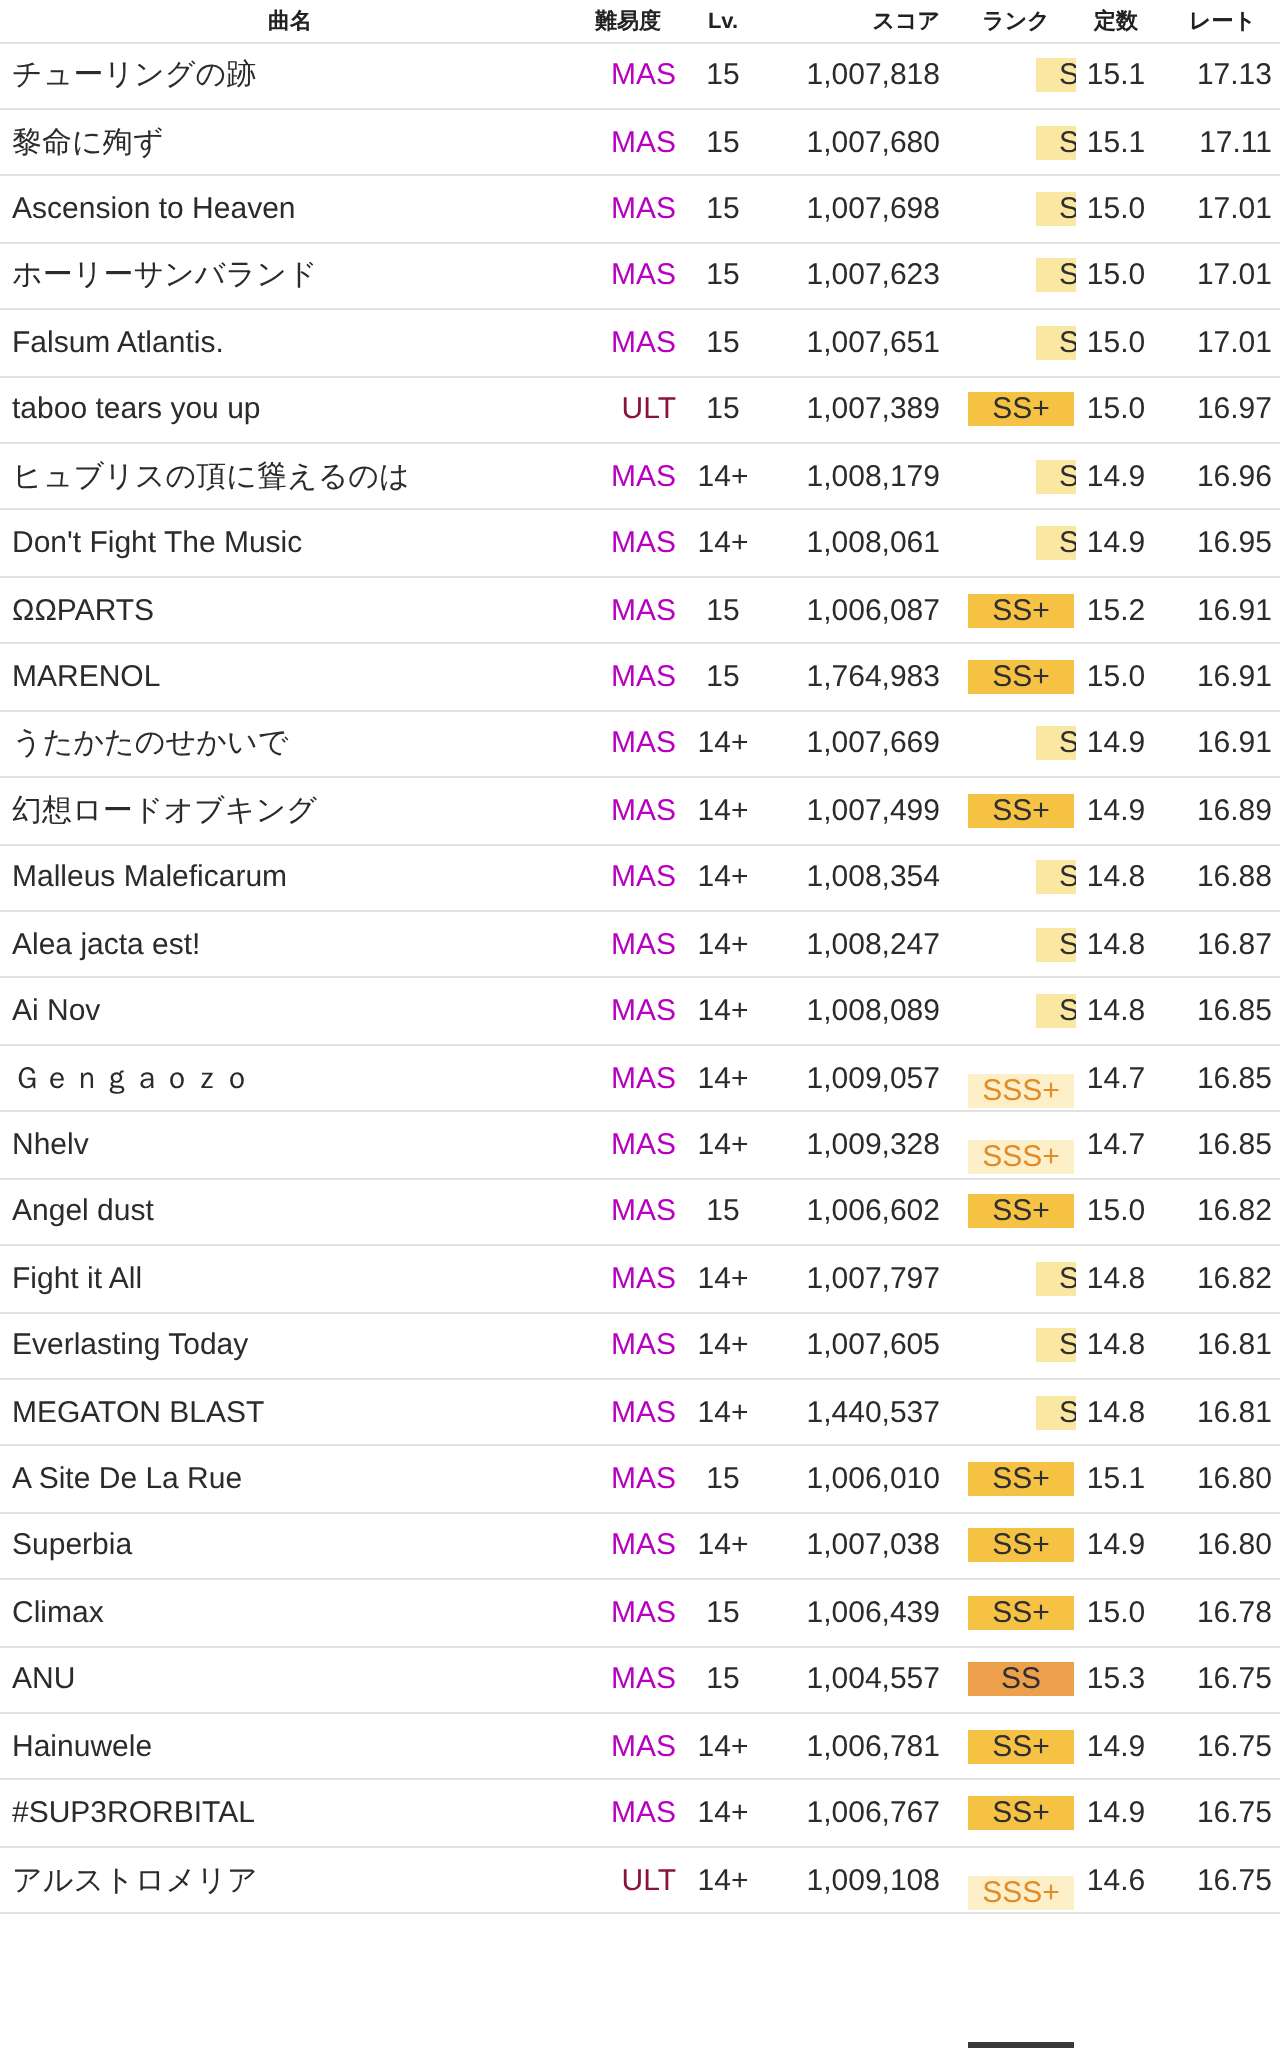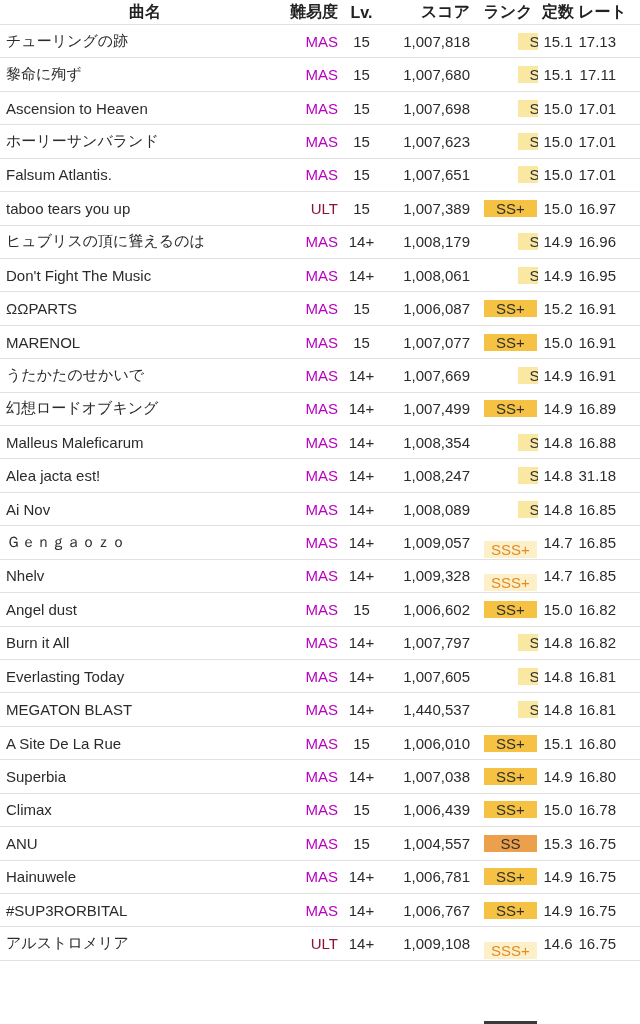--- a/index.html
+++ b/index.html
@@ -20,49 +20,49 @@
   col.c-title { width: 290px; }
   col.c-diff  { width: 48px; }
   col.c-lv    { width: 47px; }
   col.c-score { width: 93px; }
   col.c-rank  { width: 60px; }
   col.c-const { width: 40px; }
   col.c-rate  { width: 62px; }
 
   thead tr { height: 21px; }
   thead th {
-    font-size: 16px;
+    font-size: 11px;
     font-weight: bold;
     color: #222222;
     padding: 2px 0 1px 0;
     text-align: center;
     white-space: nowrap;
     border-bottom: 1px solid var(--row-border, #e1e1e1);
   }
   thead th.h-score { text-align: right; padding-right: 8px; }
-  thead th.h-rate  { text-align: left; padding-right: 22px; }
+  thead th.h-rate  { text-align: right; padding-right: 12px; }
 
   tbody tr {
     height: 33.43px;
     border-bottom: 1px solid var(--row-border, #e1e1e1);
   }
   tbody td {
     font-size: 15px;
     padding: 0;
     vertical-align: middle;
     white-space: nowrap;
     overflow: hidden;
   }
   td.t-title { text-align: left; padding-left: 6px; color: var(--text, #2b2b2b); }
   td.t-diff  { text-align: right; }
   td.t-lv    { text-align: center; }
   td.t-score { text-align: right; padding-right: 8px; }
   td.t-rank  { padding: 0; }
   td.t-const { text-align: center; }
-  td.t-rate  { text-align: right; padding-right: 24px; }
+  td.t-rate  { text-align: right; padding-right: 4px; }
 
   .diff-MAS { color: var(--diff-mas, #b800c0); }
   .diff-ULT { color: var(--diff-ult, #8a1437); }
 
   .rank-badge {
     width: 53px;
     height: 100%;
     margin-left: 6px;
     display: flex;
     align-items: center;
@@ -204,21 +204,21 @@
     <td class="t-rank">
       <div class="rank-badge rank-ssp">SS+</div>
     </td>
     <td class="t-const">15.2</td>
     <td class="t-rate">16.91</td>
   </tr>
       <tr>
     <td class="t-title">MARENOL</td>
     <td class="t-diff diff-MAS">MAS</td>
     <td class="t-lv">15</td>
-    <td class="t-score">1,007,077</td>
+    <td class="t-score">1,764,983</td>
     <td class="t-rank">
       <div class="rank-badge rank-ssp">SS+</div>
     </td>
     <td class="t-const">15.0</td>
     <td class="t-rate">16.91</td>
   </tr>
       <tr>
     <td class="t-title">うたかたのせかいで</td>
     <td class="t-diff diff-MAS">MAS</td>
     <td class="t-lv">14+</td>
@@ -253,21 +253,21 @@
   </tr>
       <tr>
     <td class="t-title">Alea jacta est!</td>
     <td class="t-diff diff-MAS">MAS</td>
     <td class="t-lv">14+</td>
     <td class="t-score">1,008,247</td>
     <td class="t-rank">
       <div class="rank-badge rank-sss">SSS</div>
     </td>
     <td class="t-const">14.8</td>
-    <td class="t-rate">31.18</td>
+    <td class="t-rate">16.87</td>
   </tr>
       <tr>
     <td class="t-title">Ai Nov</td>
     <td class="t-diff diff-MAS">MAS</td>
     <td class="t-lv">14+</td>
     <td class="t-score">1,008,089</td>
     <td class="t-rank">
       <div class="rank-badge rank-sss">SSS</div>
     </td>
     <td class="t-const">14.8</td>
@@ -300,21 +300,21 @@
     <td class="t-diff diff-MAS">MAS</td>
     <td class="t-lv">15</td>
     <td class="t-score">1,006,602</td>
     <td class="t-rank">
       <div class="rank-badge rank-ssp">SS+</div>
     </td>
     <td class="t-const">15.0</td>
     <td class="t-rate">16.82</td>
   </tr>
       <tr>
-    <td class="t-title">Burn it All</td>
+    <td class="t-title">Fight it All</td>
     <td class="t-diff diff-MAS">MAS</td>
     <td class="t-lv">14+</td>
     <td class="t-score">1,007,797</td>
     <td class="t-rank">
       <div class="rank-badge rank-sss">SSS</div>
     </td>
     <td class="t-const">14.8</td>
     <td class="t-rate">16.82</td>
   </tr>
       <tr>

